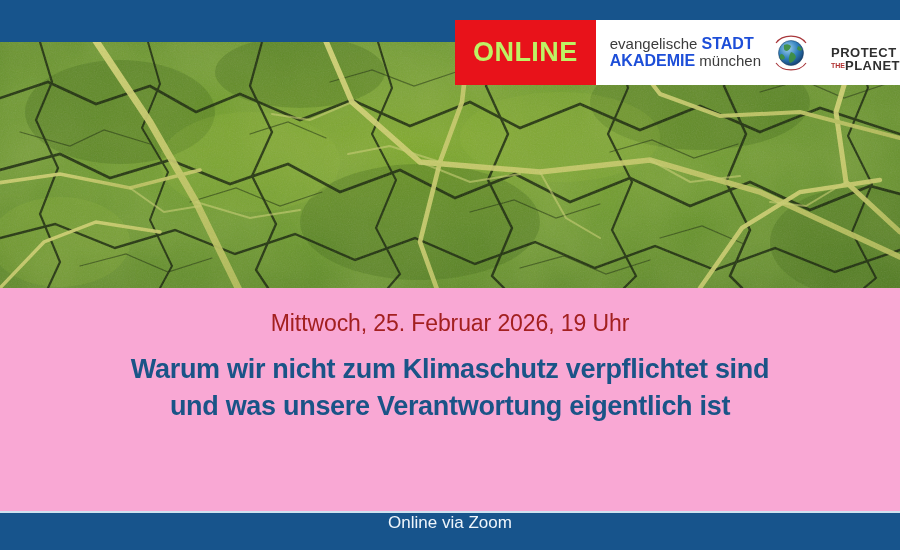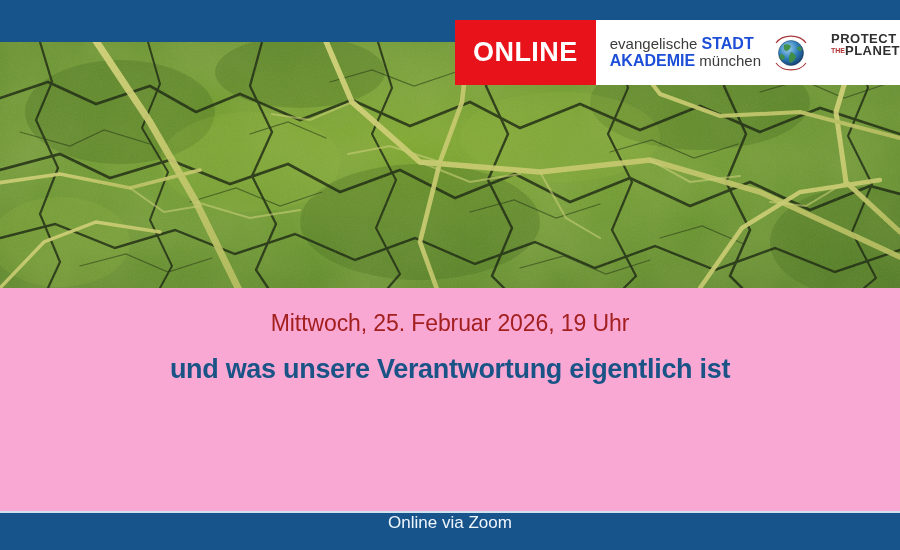--- a/index.html
+++ b/index.html
@@ -51,21 +51,21 @@
     align-items: stretch;
   }
   .online-badge {
     width: 148px;
     background: #e8121a;
     display: flex;
     align-items: center;
     justify-content: center;
   }
   .online-badge span {
-    color: #ffffff;
+    color: #bef264;
     font-size: 27px;
     font-weight: bold;
     letter-spacing: 0.5px;
     font-family: "Liberation Sans", sans-serif;
   }
   .white-strip {
     flex: 1;
     background: #ffffff;
     display: flex;
     align-items: center;
@@ -79,21 +79,21 @@
     font-family: "Liberation Sans", sans-serif;
     white-space: nowrap;
   }
   .eva-l1 { display: block; }
   .eva-l2 { display: block; }
   .eva-grey { color: #3b3b3b; font-weight: normal; }
   .eva-red-big { color: #1d4ed8; font-weight: bold; font-size: 16px; }
 
   .ptp-logo {
     display: flex;
-    align-items: flex-start;
+    align-items: flex-end;
     gap: 20px;
   }
   .ptp-text {
     line-height: 0.98;
     color: #2f2f2f;
     font-family: "Liberation Sans", sans-serif;
     letter-spacing: 0.5px;
   }
   .ptp-1 { display: block; font-size: 13px; font-weight: bold; }
   .ptp-2 { display: block; font-size: 13px; font-weight: bold; }
@@ -300,20 +300,21 @@
           <span class="ptp-2"><span class="ptp-the">THE</span><span>PLANET</span></span>
         </span>
       </div>
 
     </div>
   </div>
 
   <div class="content">
     <div class="date-line">Mittwoch, 25. Februar 2026, 19 Uhr</div>
     <div class="title">
+      <span class="title-line">Warum wir nicht zum Klimaschutz verpflichtet sind</span>
       <span class="title-line">und was unsere Verantwortung eigentlich ist</span>
     </div>
   </div>
 
   <div class="bottom-bar">
     <span>Online via Zoom</span>
   </div>
 
 </div>
 

